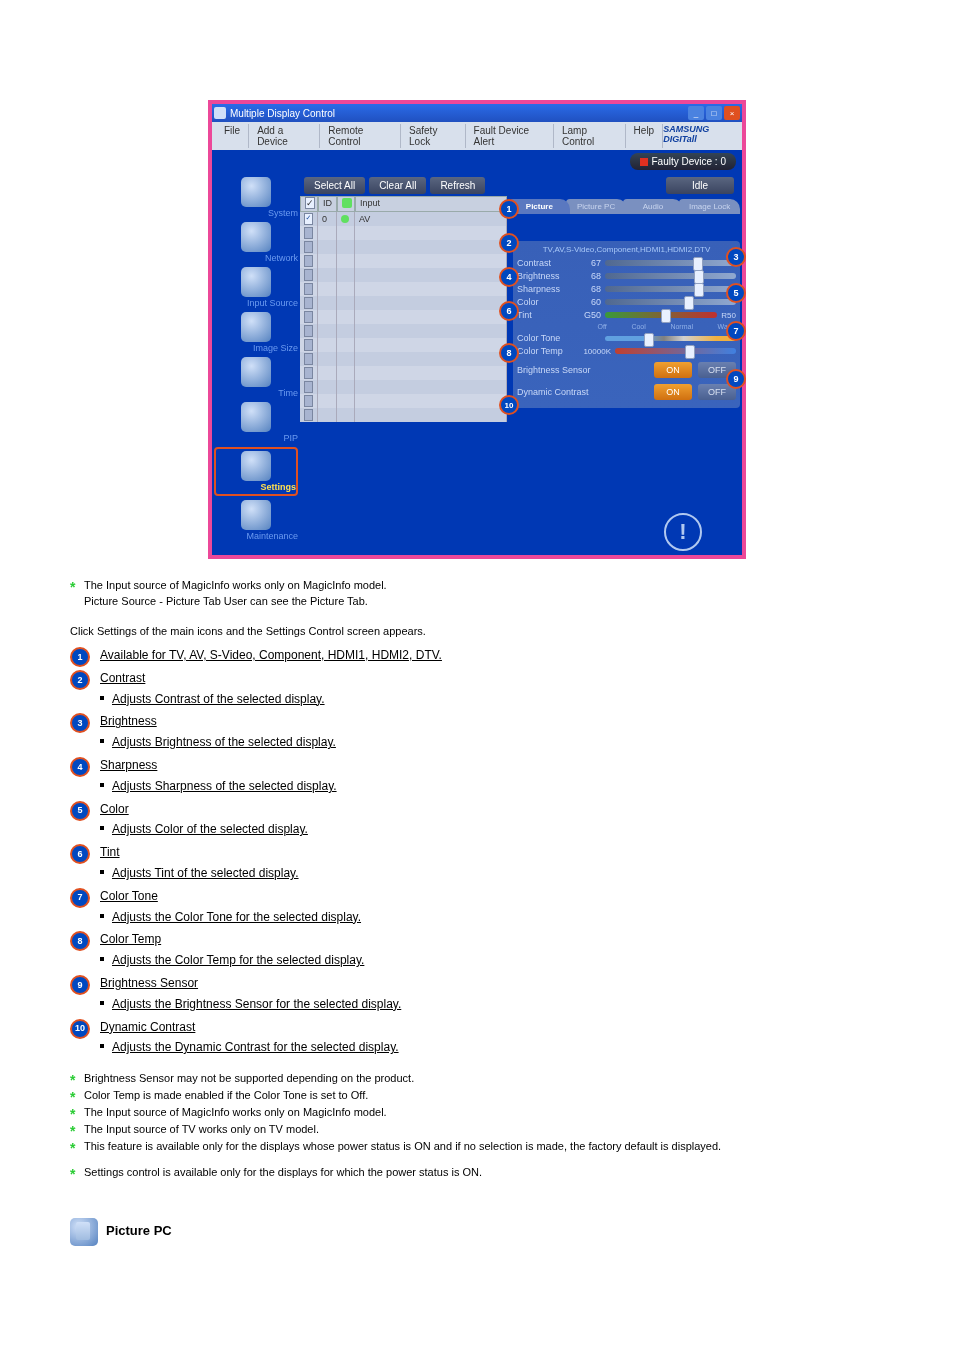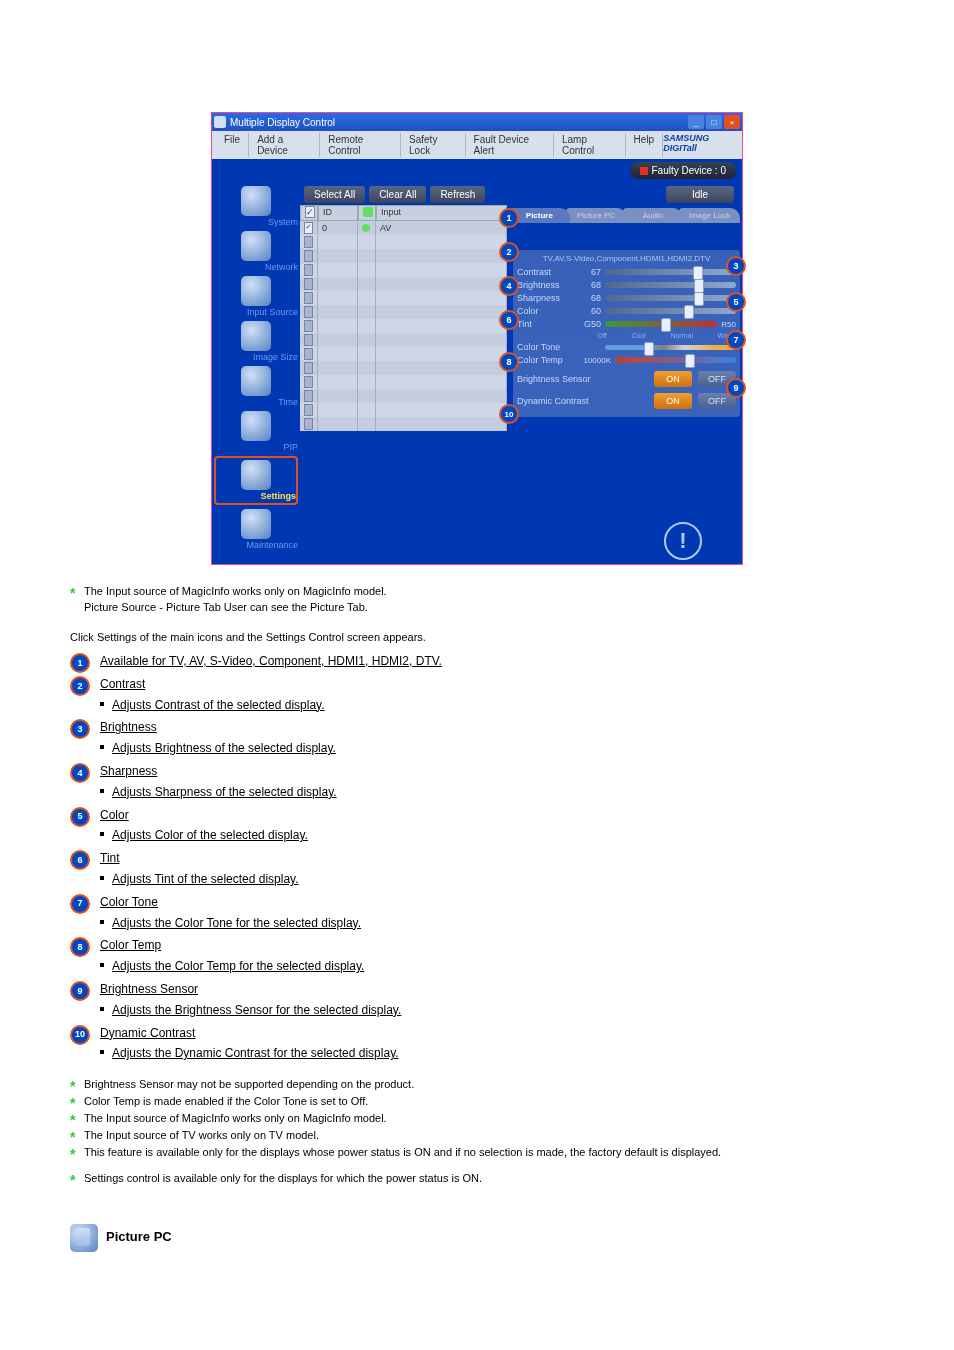--- a/index.html
+++ b/index.html
@@ -1,16 +1,16 @@
 <!DOCTYPE html>
 <html><head>
 <meta charset="utf-8">
 <style>
   body { font-family: Arial, sans-serif; font-size: 12px; color: #000; margin: 0; padding: 60px 70px 40px 70px; background: #fff; }
-  .screenshot-wrap { width: 530px; margin: 52px auto 20px auto; border: 1px solid #ec4899; background: #15803d; }
+  .screenshot-wrap { width: 530px; margin: 40px auto 20px auto; border: 4px solid #ec4899; background: #15803d; }
   .titlebar { height: 18px; background: linear-gradient(#2a6be8,#2050c0); display: flex; align-items: center; padding: 0 2px; font-size: 10px; color: #fff; }
   .titlebar .ticon { width: 12px; height: 12px; margin-right: 4px; display: inline-flex; }
   .titlebar .spacer { flex: 1; }
   .winbtn { width: 16px; height: 14px; margin-left: 2px; display: inline-flex; align-items: center; justify-content: center; font-size: 8px; color: #fff; border-radius: 2px; }
   .winbtn.min { background: #4a82e0; }
   .winbtn.max { background: #4a82e0; }
   .winbtn.close { background: #e05020; }
   .menubar { background: #d8e0ec; padding: 2px 4px; font-size: 10px; color: #333; display: flex; }
   .menubar .mitem { padding: 1px 8px; border-right: 1px solid #b0b8c8; }
   .menubar .mitem:last-child { border-right: none; }
@@ -26,21 +26,21 @@
   .navitem.active { border: 2px solid #e05020; border-radius: 4px; padding: 2px 0; }
   .navitem.active .nlabel { color: #ffe050; font-weight: bold; }
   .midcol { flex: 1; padding: 2px 0 0 0; }
   .midbtns { display: flex; gap: 4px; padding: 2px 4px; }
   .mbtn { flex: 0 0 auto; background: linear-gradient(#5a6680,#3a4460); color: #fff; font-size: 10px; padding: 3px 10px; border-radius: 3px; }
   .idlewrap { padding: 2px 4px; flex: 1; text-align: right; }
   .idlelbl { display: inline-block; background: linear-gradient(#5a6680,#3a4460); color: #fff; font-size: 10px; padding: 3px 26px; border-radius: 3px; }
   .gridhdr { display: flex; background: #c8d0e0; font-size: 9px; color: #333; }
   .gridhdr .gc { border: 1px solid #9aa; padding: 1px 4px; box-sizing: border-box; }
   .gc1 { width: 18px; text-align: center; }
-  .gc2 { width: 40px; }
+  .gc2 { width: 19px; }
   .gc3 { width: 18px; text-align: center; }
   .gc4 { flex: 1; }
   .gridbody { background: #cfd6e6; }
   .grow { display: flex; font-size: 9px; color: #333; height: 14px; align-items: center; }
   .grow:nth-child(odd) { background: #c4cde0; }
   .grow .gcc { border-right: 1px solid #aab; padding: 0 4px; box-sizing: border-box; height: 100%; display: flex; align-items: center; }
   .chk { width: 10px; height: 10px; background: #a8b4d0; border: 1px solid #7a86a0; }
   .chk.on { background: #e8f0ff; }
   .circ { width: 8px; height: 8px; border-radius: 50%; }
   .rightpanel { width: 235px; position: relative; padding-top: 24px; padding-bottom: 40px; }

